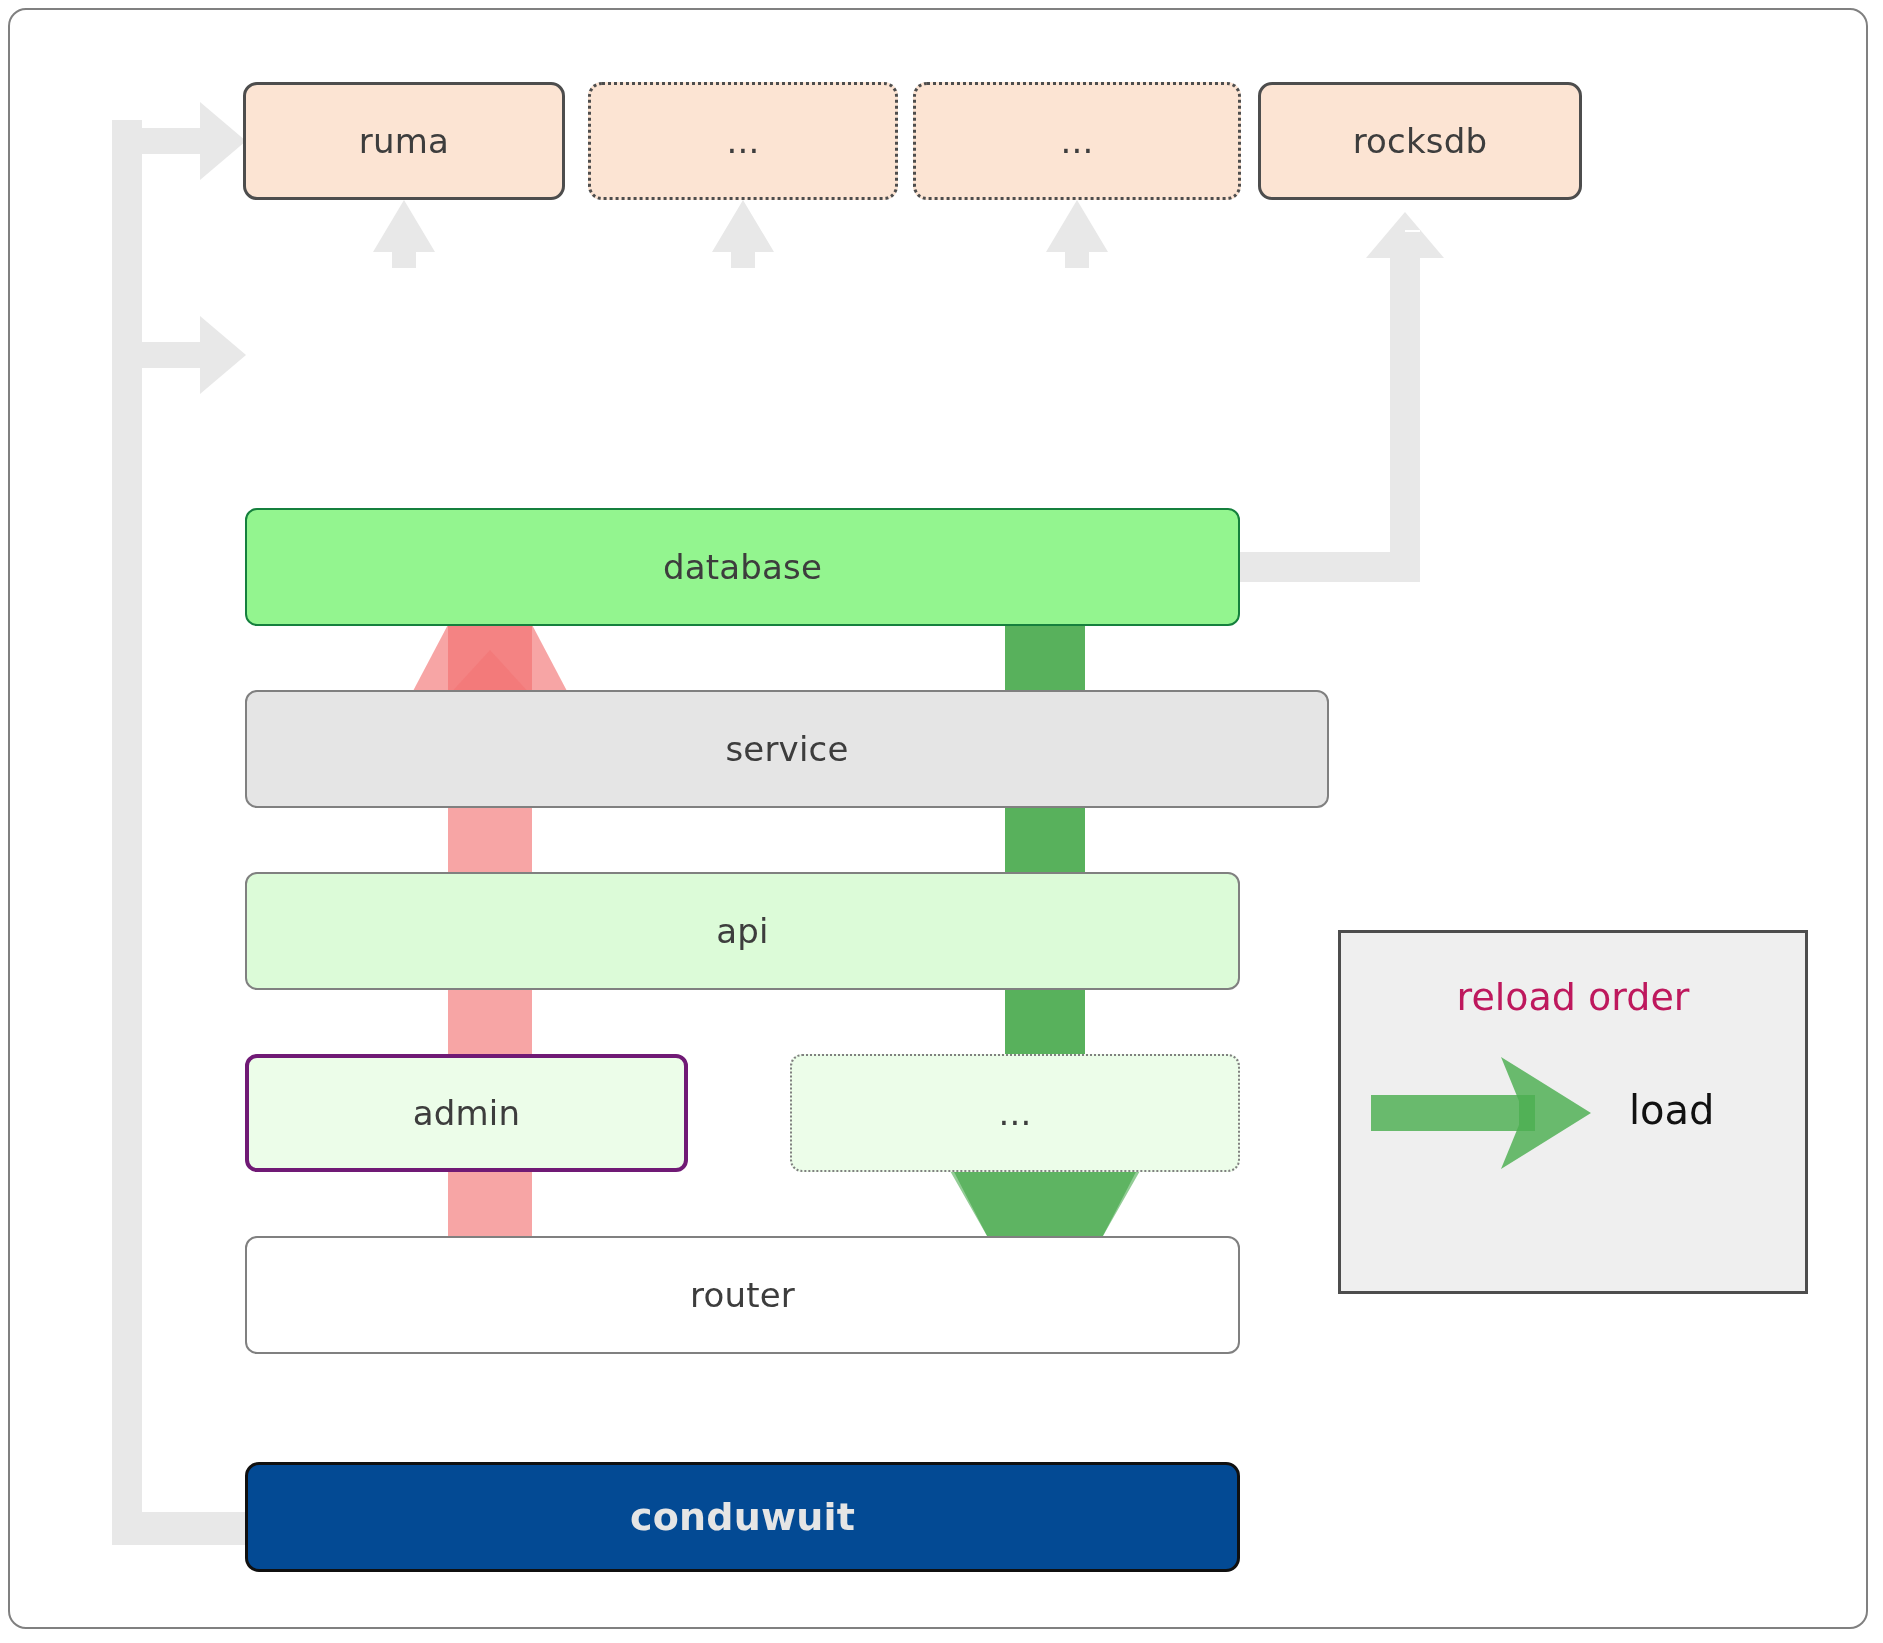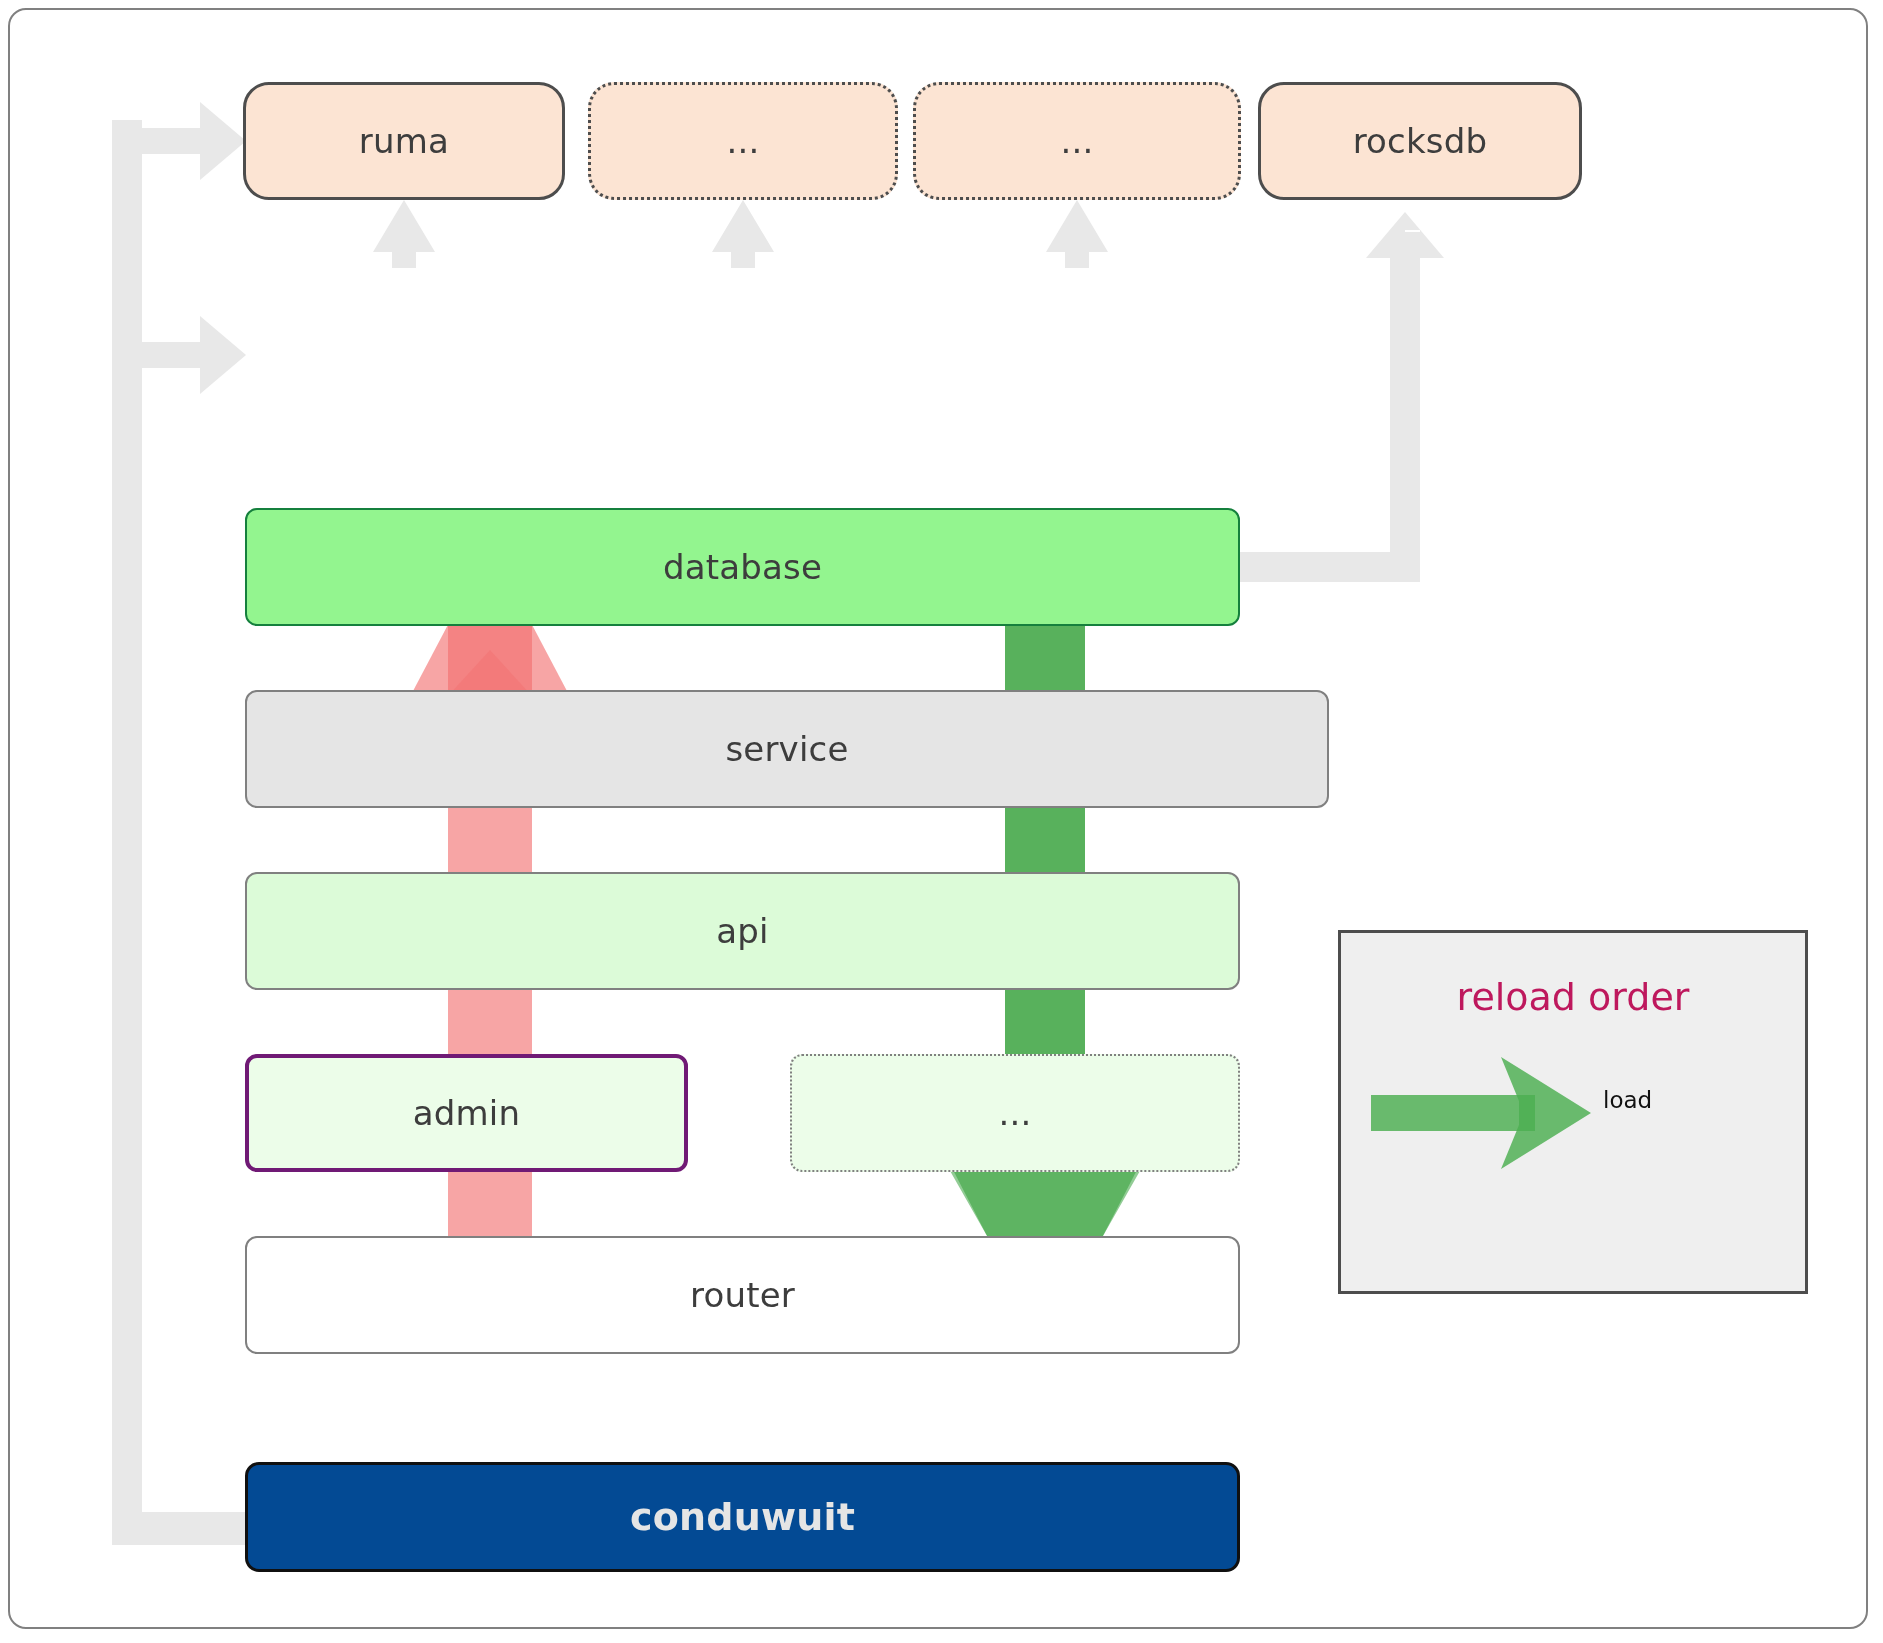--- a/index.html
+++ b/index.html
@@ -21,21 +21,21 @@
     position:absolute;box-sizing:border-box;
     display:flex;align-items:center;justify-content:center;
     border-radius:12px;
     font-size:34px;color:#3d3d3d;
     letter-spacing:.2px;
   }
   .node .lbl{position:relative;z-index:3;}
 
   
   .dep{
-    background:#fce4d3;border:3px solid #4d4d4d;border-radius:26px;
+    background:#fce4d3;border:3px solid #4d4d4d;border-radius:14px;
     height:118px;top:82px;
   }
   .dep.dashed{border:3px dotted #4d4d4d;}
 
   .n-ruma{left:243px;width:322px;}
   .n-dots1{left:588px;width:310px;}
   .n-dots2{left:913px;width:328px;}
   .n-rocks{left:1258px;width:324px;}
 
   
@@ -84,21 +84,21 @@
   .legend{
     position:absolute;left:1338px;top:930px;width:470px;height:364px;
     background:#efefef;border:3px solid #4d4d4d;box-sizing:border-box;
   }
   .legend-title{
     position:absolute;left:0;right:0;top:42px;text-align:center;
     font-size:38px;color:#be185d;
   }
   .legend-row{position:absolute;height:60px;}
   .legend-row .txt{
-    position:absolute;left:262px;top:4px;font-size:23px;color:#111;
+    position:absolute;left:288px;top:4px;font-size:40px;color:#111;
     white-space:nowrap;
   }
   .lg-load{left:0;top:150px;width:470px;}
   .lg-unload{left:0;top:252px;width:470px;}
 </style>
 </head>
 <body>
 
 <div id="stage">
 

